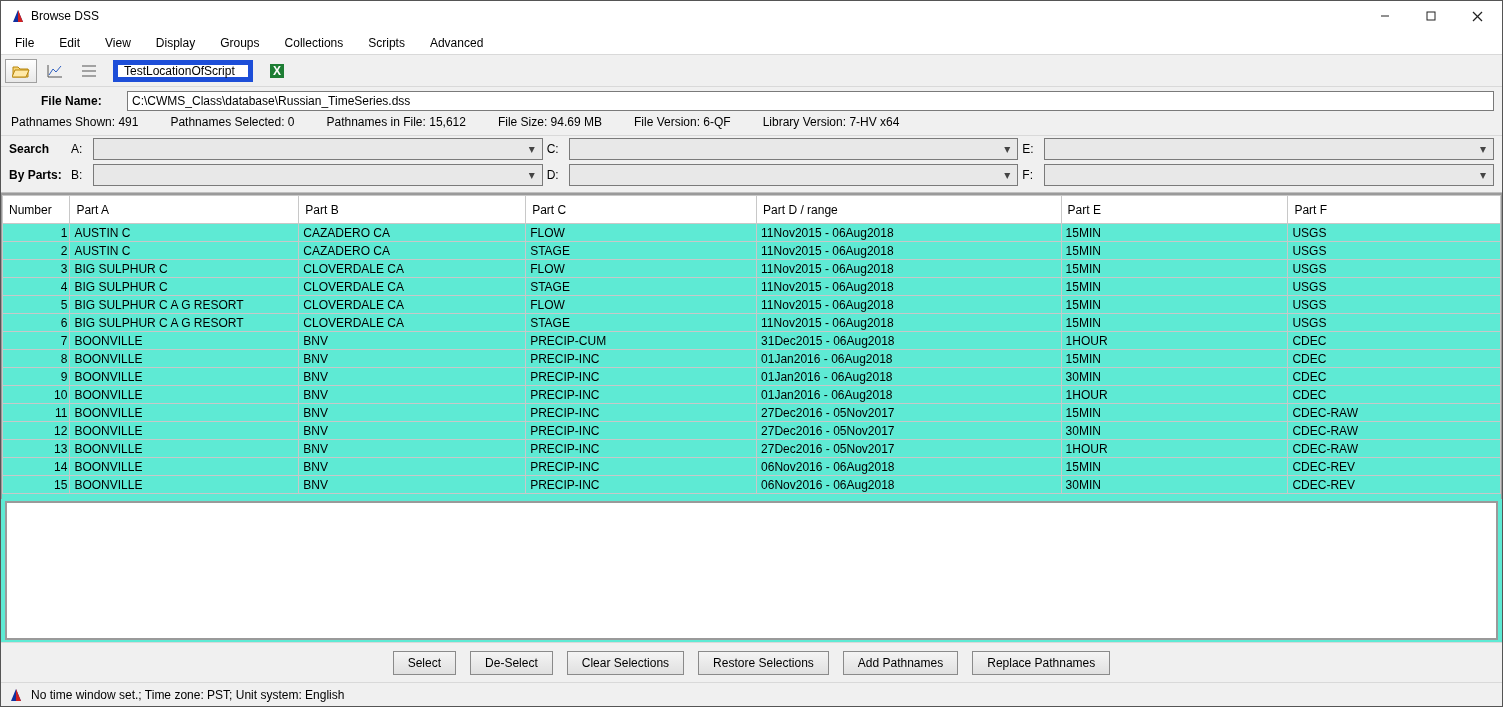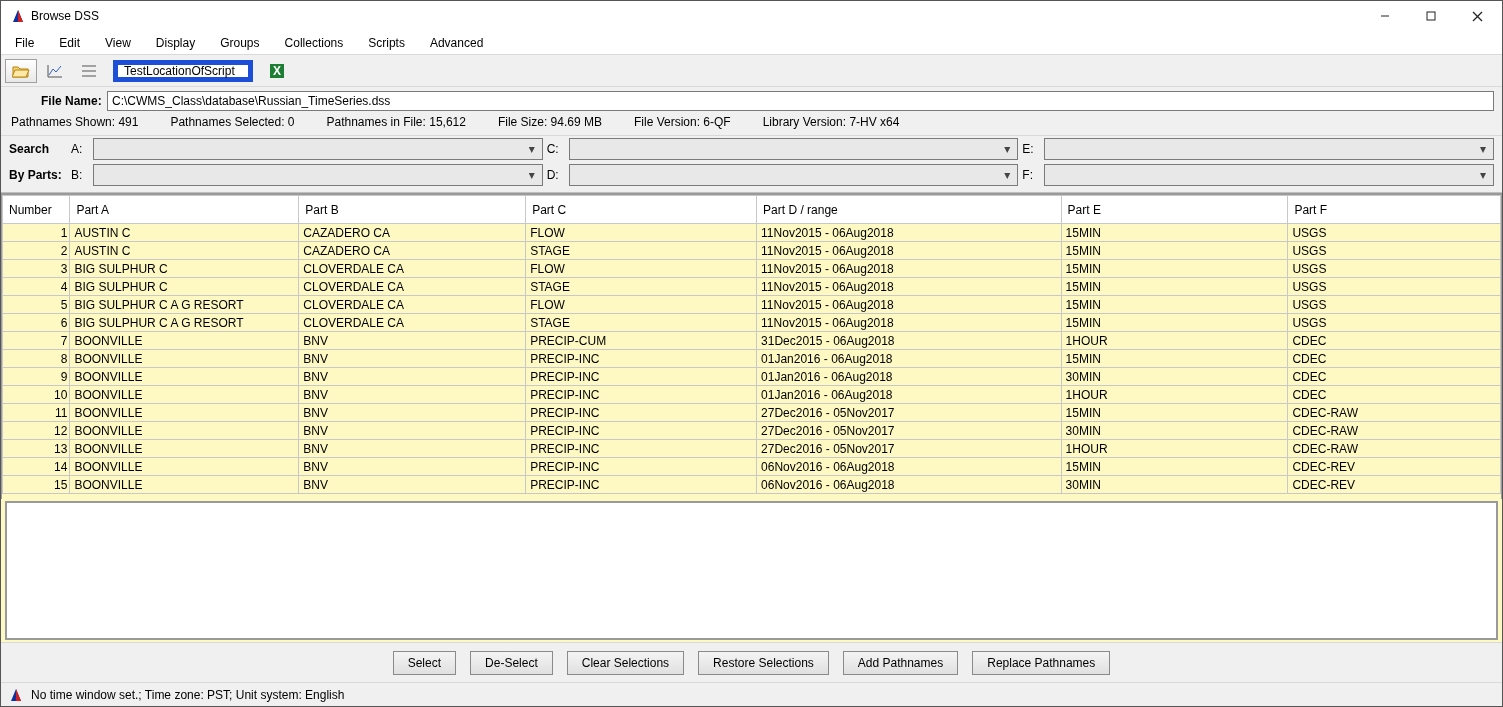--- a/index.html
+++ b/index.html
@@ -1,30 +1,30 @@
 <!DOCTYPE html>
 <html><head>
 <meta charset="utf-8">
 <style>
   * { box-sizing: border-box; margin: 0; padding: 0; font-family: "Segoe UI", Tahoma, sans-serif; font-size: 12px; }
   html, body { width: 1503px; height: 707px; background: #fff; overflow: hidden; }
-  .window { width: 1503px; height: 707px; border: 1px solid #555; display: flex; flex-direction: column; background: #fef9c3; }
+  .window { width: 1503px; height: 707px; border: 1px solid #555; display: flex; flex-direction: column; background: #5eead4; }
   .titlebar { height: 30px; display: flex; align-items: center; padding: 0 2px 0 6px; background: #fff; }
   .titlebar .title { flex: 1; font-size: 12px; padding-left: 4px; display: flex; align-items: center; gap: 6px; }
   .winbtns { display: flex; height: 100%; }
   .winbtn { width: 46px; height: 100%; display: flex; align-items: center; justify-content: center; background: transparent; border: none; font-size: 14px; color: #222; }
   .winbtn svg { stroke:#222; }
   .menubar { height: 24px; display: flex; align-items: center; padding: 0 6px; gap: 9px; background: #fff; border-bottom: 1px solid #d9d9d9; }
   .menubar .menuitem { padding: 2px 8px; cursor: default; }
   .toolbar { height: 32px; background: #f0f0f0; border-bottom: 1px solid #d9d9d9; display: flex; align-items: center; padding: 0 4px; gap: 2px; }
   .tbtn { width: 32px; height: 24px; border: 1px solid transparent; display: flex; align-items: center; justify-content: center; background: transparent; }
   .tbtn.raised { border: 1px solid #a0a0a0; background: linear-gradient(#fff,#e8e8e8); }
   .tb-field { width: 140px; height: 22px; border: 5px solid #1d4ed8; background: #fff; display: flex; align-items: center; padding: 0 6px; margin: 0 6px; }
   .infoarea { background: #f0f0f0; padding: 4px 8px 6px 8px; border-bottom: 1px solid #d9d9d9; }
-  .filerow { display: flex; align-items: center; gap: 4px; margin-bottom: 4px; padding-left: 32px; }
+  .filerow { display: flex; align-items: center; gap: 24px; margin-bottom: 4px; padding-left: 32px; }
   .filerow label { font-weight: bold; width: 62px; }
   .filerow .fileinput { flex:1; height: 20px; border: 1px solid #7a7a7a; background: #fff; padding: 0 4px; display:flex; align-items:center; }
   .statsrow { display: flex; gap: 32px; padding-left: 2px; font-size: 11.5px; }
   .searchgrid { background:#f0f0f0; padding: 2px 8px 6px 8px; border-bottom: 1px solid #bfbfbf; display:grid; grid-template-columns: 58px 18px 1fr 18px 1fr 18px 1fr; row-gap:4px; column-gap:4px; align-items:center;}
   .searchgrid .lbl-bold { font-weight: bold; }
   .combo { height:22px; border:1px solid #7a7a7a; background:#e8e8e8; display:flex; align-items:center; justify-content:flex-end; padding-right:2px; }
   .combo .arrow { width:16px; display:flex; justify-content:center; color:#444; }
   .tablewrap { flex: 0 0 auto; height: 306px; border-top: 2px solid #9a9a9a; border-left:1px solid #9a9a9a; border-right:1px solid #9a9a9a; overflow:hidden; display:flex; }
   table { border-collapse: collapse; width: 100%; }
   thead th { background:#fff; border:1px solid #c8c8c8; padding: 2px 6px; text-align:left; font-weight:normal; height:28px; position:sticky; top:0;}

